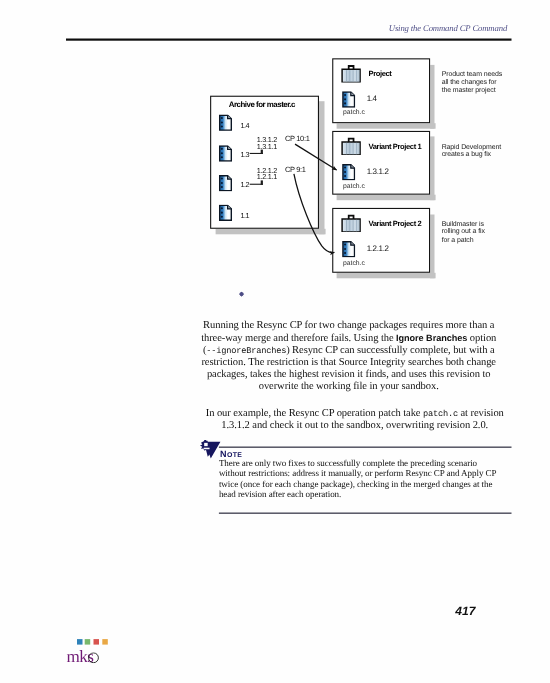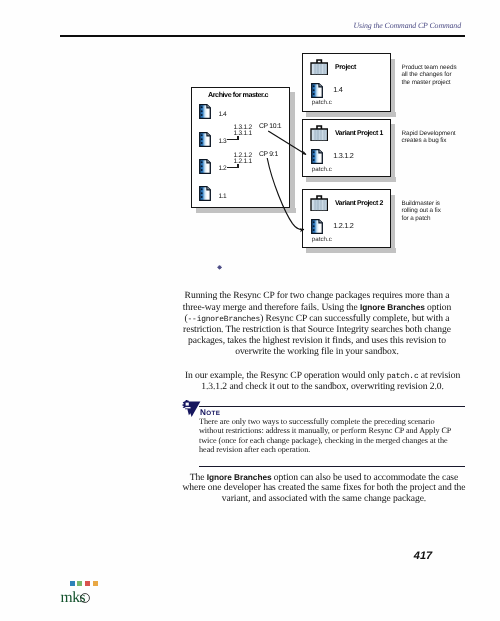--- a/index.html
+++ b/index.html
@@ -51,21 +51,21 @@
       font-weight:bold;font-size:6.3px;color:#13135e;letter-spacing:.35px;}
   #note-label .nbig{font-size:8.2px;}
   #note-icon{position:absolute;left:181px;top:399.8px;width:20px;height:17px;}
   #note-body{position:absolute;left:199px;top:417px;width:258px;
      font-family:"Liberation Serif",serif;font-size:8.2px;line-height:9.35px;color:#111;letter-spacing:-0.05px;}
 
   
   #logo{position:absolute;left:69.8px;top:580.9px;width:56px;height:30px;}
   .lsq{position:absolute;width:4.9px;height:4.7px;top:0;}
   #logo-text{position:absolute;left:-9.3px;top:9.3px;font-family:"Liberation Serif",serif;
-     font-size:15.6px;line-height:15.6px;color:#14532d;letter-spacing:-0.5px;}
+     font-size:15.6px;line-height:15.6px;color:#701a75;letter-spacing:-0.5px;}
   #logo-rmark{position:absolute;left:10.7px;top:12.6px;width:10px;height:10px;}
   #pageno{position:absolute;left:390px;top:550px;width:66px;text-align:center;
      font-family:Liberation Sans, sans-serif;font-weight:bold;font-style:italic;font-size:11px;color:#111;}
 </style>
 </head>
 <body>
 
 <div class="page">
 
   <div id="header-text">Using the Command CP Command</div>
@@ -314,33 +314,32 @@
       <path d="M267.2,158 C272,182 284.5,212 292.5,223.6 C296.5,229 300,230.2 304,229.4" stroke="#111" stroke-width="1.15" fill="none" marker-end="url(#ah)"></path>
     </svg>
   </div>
 
   <svg id="cap-bullet" viewBox="0 0 10 9">
     <path d="M5 0 L6.55 1.75 L8.3 0.6 L7.2 2.5 L10 4.5 L7.2 6.5 L8.3 8.4 L6.55 7.25 L5 9 L3.45 7.25 L1.7 8.4 L2.8 6.5 L0 4.5 L2.8 2.5 L1.7 0.6 L3.45 1.75 Z" fill="#4d4d86"></path>
   </svg>
 
   <div class="para" style="left:181px;top:291px;width:272px;"><span>Running the Resync CP for two change packages requires more than a three-way merge and therefore fails. Using the </span><span class="bs">Ignore Branches</span><span> option (</span><span class="cd">--ignoreBranches</span><span>) Resync CP can successfully complete, but with a restriction. The restriction is that Source Integrity searches both change packages, takes the highest revision it finds, and uses this revision to overwrite the working file in your sandbox.</span></div>
 
-  <div class="para" style="left:181px;top:370.5px;width:283px;"><span>In our example, the Resync CP operation would only </span><span class="cd">patch.c</span><span> at revision 1.3.1.2 and check it out to the sandbox, overwriting revision 2.0.</span></div>
+  <div class="para" style="left:181px;top:370.5px;width:283px;"><span>In our example, the Resync CP operation patch take </span><span class="cd">patch.c</span><span> at revision 1.3.1.2 and check it out to the sandbox, overwriting revision 2.0.</span></div>
 
   <svg id="note-icon" viewBox="0 0 20 17">
     <path d="M3.3 1.6 L4.6 0.9 L4.6 0.0 L6.6 0.0 L6.6 1.0 L7.8 0.6 L7.8 1.6 L19.4 1.6 L10.6 16.9 L9.4 13.2 L7.9 15.2 L6.3 9.0 L4.5 9.6 L4.0 7.7 L1.6 8.0 L2.9 6.2 L0.8 4.9 L3.0 4.0 L1.7 2.4 Z" fill="#16165e"></path>
     <rect x="4.6" y="2.6" width="3.2" height="3.0" fill="#f9f9fc"></rect>
     <rect x="4.2" y="7.0" width="5.3" height="1.4" fill="#f9f9fc"></rect>
   </svg>
   <div id="note-rule-top"></div>
   <div id="note-label"><span class="nbig">N</span><span>OTE</span></div>
-  <div id="note-body">There are only two ways to successfully complete the preceding scenario without restrictions: address it manually, or perform Resync CP and Apply CP twice (once for each change package), checking in the merged changes at the head revision after each operation.</div>
+  <div id="note-body">There are only two fixes to successfully complete the preceding scenario without restrictions: address it manually, or perform Resync CP and Apply CP twice (once for each change package), checking in the merged changes at the head revision after each operation.</div>
   <div id="note-rule-bot"></div>
 
-  <div class="para" style="left:181px;top:471.5px;width:286px;"><span>The </span><span class="bs">Ignore Branches</span><span> option can also be used to accommodate the case where one developer has created the same fixes for both the project and the variant, and associated with the same change package.</span></div>
 
   <div id="logo">
     <div class="lsq" style="left: 0px; background: rgb(46, 130, 185);"></div>
     <div class="lsq" style="left: 7.7px; background: rgb(121, 184, 108);"></div>
     <div class="lsq" style="left: 15.4px; background: rgb(216, 83, 78);"></div>
     <div class="lsq" style="left: 23.1px; background: rgb(233, 168, 69);"></div>
     <div id="logo-text"><span>mks</span></div>
     <svg id="logo-rmark" viewBox="0 0 11 11">
         <circle cx="5.5" cy="5.5" r="4.9" fill="none" stroke="#111" stroke-width="0.85"></circle>
       </svg>

